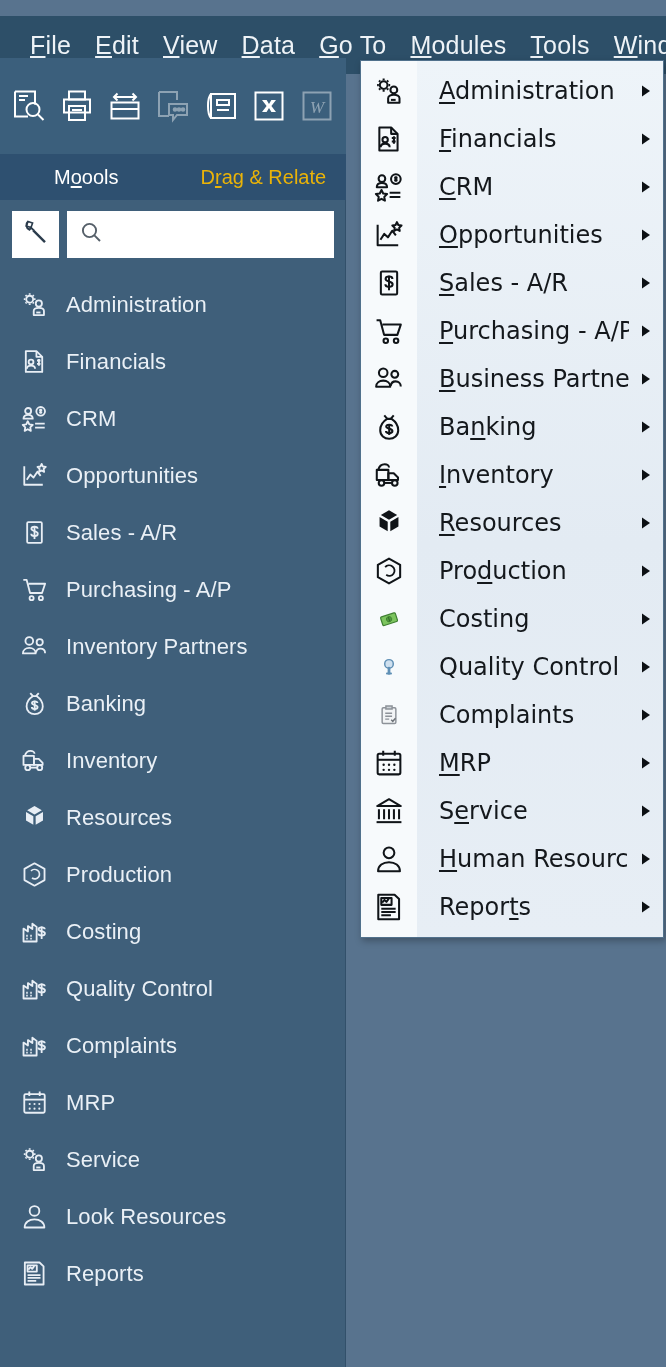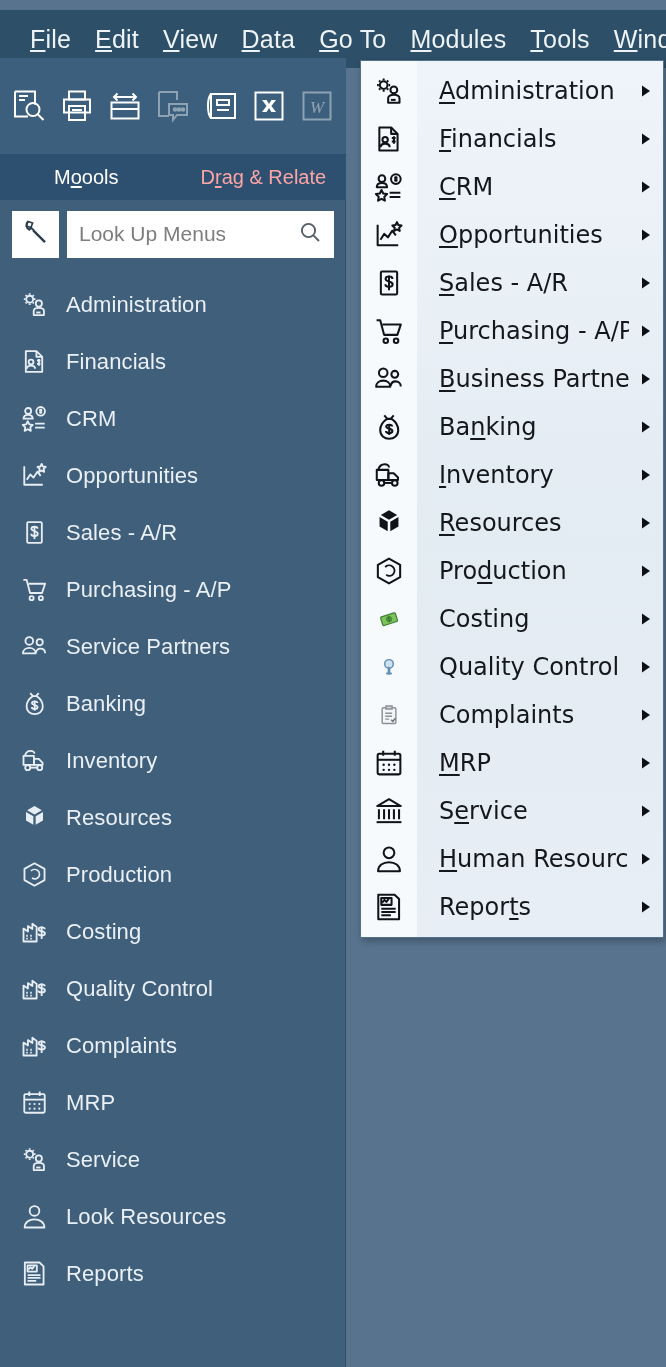--- a/index.html
+++ b/index.html
@@ -5,21 +5,21 @@
   * { box-sizing: border-box; margin: 0; padding: 0; }
   html, body {
     width: 666px; height: 1367px;
     overflow: hidden;
     font-family: "Liberation Sans", sans-serif;
   }
   body { background: #58738e; position: relative; }
 
   
   .menubar {
-    position: absolute; left: 0; top: 10px; width: 666px; height: 58px;
+    position: absolute; left: 0; top: 16px; width: 666px; height: 58px;
     background: #2d4f68;
     display: flex; align-items: center;
     padding-left: 18px;
     white-space: nowrap;
     overflow: hidden;
   }
   .menubar-item {
     color: #eef3f7;
     font-size: 25px;
     padding: 0 12px;
@@ -47,21 +47,21 @@
   }
   .tbtn svg { display: block; }
   .tbtn.disabled { opacity: .42; cursor: default; }
 
   .tabstrip {
     position: absolute; left: 0; top: 96px; width: 346px; height: 46px;
     background: #2e5070;
     display: flex; align-items: center;
   }
   .tab {
-    font-size: 20px; color: #fca5a5;
+    font-size: 20px; color: #eab308;
     padding: 0 12px; cursor: pointer;
   }
   .tab.active { color: #ffffff; }
   .tab u { text-decoration: underline; text-underline-offset: 2px; }
   .tab-modules { margin-left: 42px; }
   .tab-drag { margin-left: 58px; }
 
   .searchrow {
     position: absolute; left: 0; top: 142px; width: 346px; height: 68px;
     display: flex; align-items: center; padding: 0 12px;
@@ -219,21 +219,20 @@
     <div class="wrench-btn">
       <span>
         <svg width="30" height="30" viewBox="0 0 30 30" fill="none" stroke="#2b3c4c" stroke-width="2">
           <path d="M7 4.5a5 5 0 0 0 1.3 8.2l1.9-1.9 2.6 2.6"></path>
           <path d="M12.2 13.4 24 25.2" stroke-width="2.4"></path>
           <path d="M7 4.5 11.6 6 10 10.6 5.4 9.1Z" stroke-width="1.6"></path>
         </svg>
       </span>
     </div>
     <div class="searchbox">
-      <span class="ph" title="Look Up Menus">Look Up Menus</span>
       <span class="mag">
         <svg width="24" height="24" viewBox="0 0 24 24" fill="none" stroke="#555f69" stroke-width="1.9">
           <circle cx="10.5" cy="10.5" r="6.6"></circle>
           <path d="M15.4 15.4 21 21"></path>
         </svg>
       </span>
     </div>
   </div>
 
   <div class="navlist" id="navlist">
@@ -306,21 +305,21 @@
       </div>
       <div class="navitem">
         <span class="ico">
           <svg width="27" height="27" viewBox="0 0 28 28" fill="none" stroke="#e8eef5" stroke-width="1.9" stroke-linejoin="round">
             <circle cx="8.6" cy="8.2" r="4"></circle>
             <path d="M2 21.2c0-3.7 3-5.7 6.6-5.7s6.6 2 6.6 5.7Z"></path>
             <circle cx="19.4" cy="9.6" r="3.2"></circle>
             <path d="M15.6 20.4c.4-2.8 2.4-4.2 4.6-4.2 2.6 0 4.8 1.7 4.8 4.8"></path>
           </svg>
         </span>
-        <span class="lbl">Service Partners</span>
+        <span class="lbl">Inventory Partners</span>
       </div>
       <div class="navitem">
         <span class="ico">
           <svg width="27" height="27" viewBox="0 0 28 28" fill="none" stroke="#e8eef5" stroke-width="1.9" stroke-linejoin="round">
             <path d="M9.6 3.2l2.8 3.2M18.4 3.2l-2.8 3.2"></path>
             <path d="M12.2 6.4h4.2c3.6 2.4 6.2 6.4 6.2 10.6 0 5-3.8 8-8.4 8s-8.4-3-8.4-8c0-4.2 2.6-8.2 6.4-10.6Z"></path>
             <path d="M14.2 11.2v10.2"></path>
             <path d="M17 13.6c0-1.2-1.2-1.8-2.8-1.8s-2.8.7-2.8 1.8 1.3 1.6 2.8 2 3 .8 3 2.1-1.4 2-3 2-3-.8-3-2"></path>
           </svg>
         </span>

